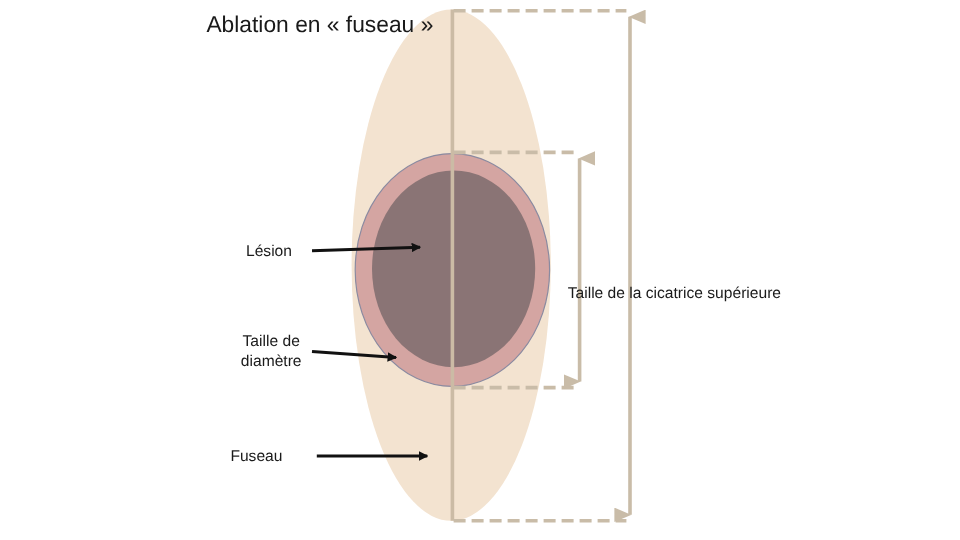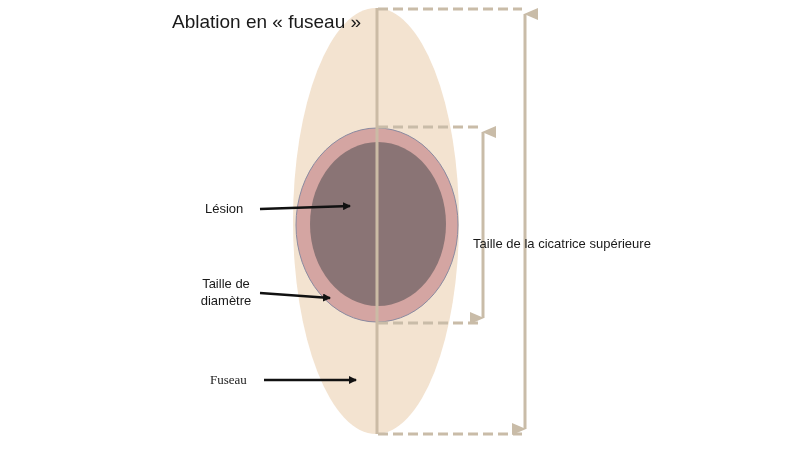--- a/index.html
+++ b/index.html
@@ -46,18 +46,18 @@
 
   <div class="label title" style="left:172px; top:13px;">Ablation en « fuseau »</div>
 
   <div class="label" style="left:205px; top:200px;">Lésion</div>
 
   <div class="label center" style="left:185px; top:275px; width:82px;">
     <div>Taille de</div>
     <div>diamètre</div>
   </div>
 
-  <div class="label" style="left:210px; top:371px;font-family:Liberation Serif, serif;">Fuseau</div>
+  <div class="label" style="left:192px; top:371px;">Fuseau</div>
 
   <div class="label center" style="left:462px; top:205px; width:200px; line-height:18px;margin-top:30px;">
     <div>Taille de la cicatrice supérieure</div>
   </div>
 </div>
 
 </body></html>

